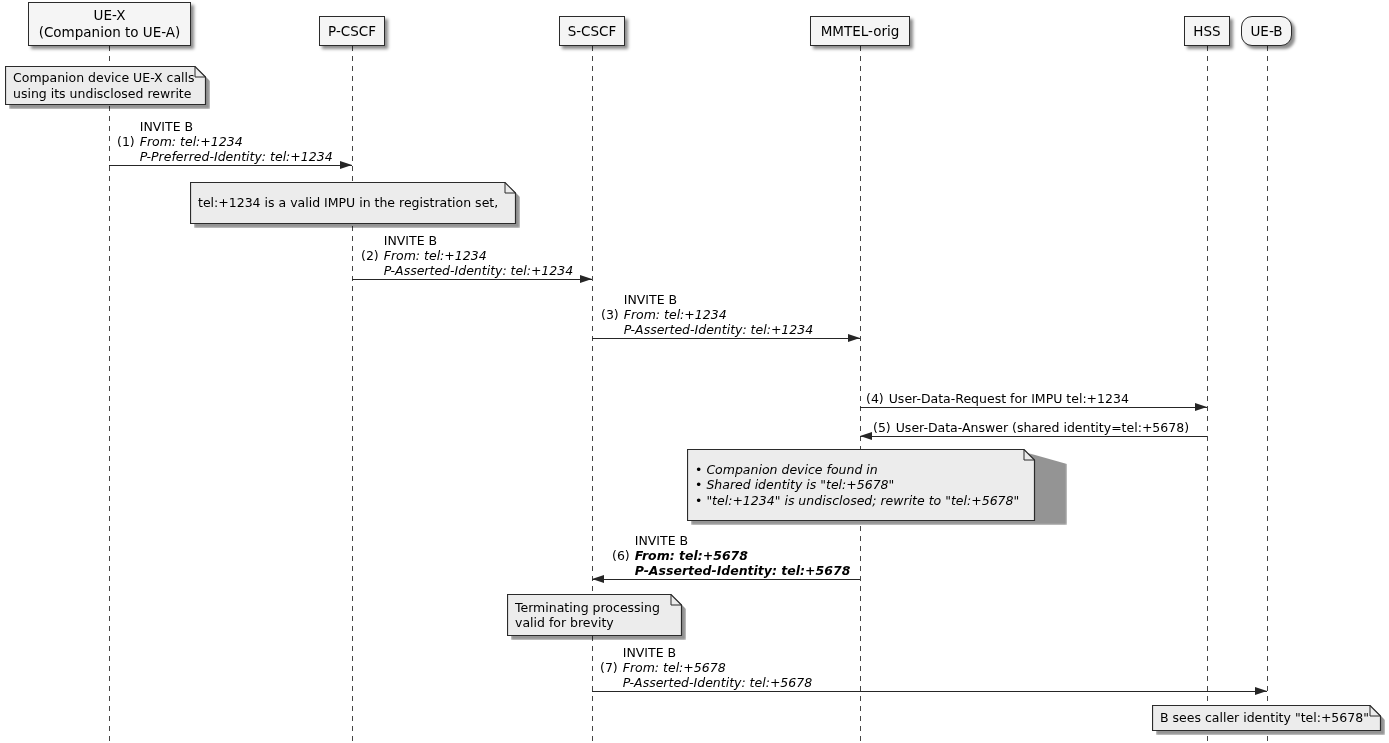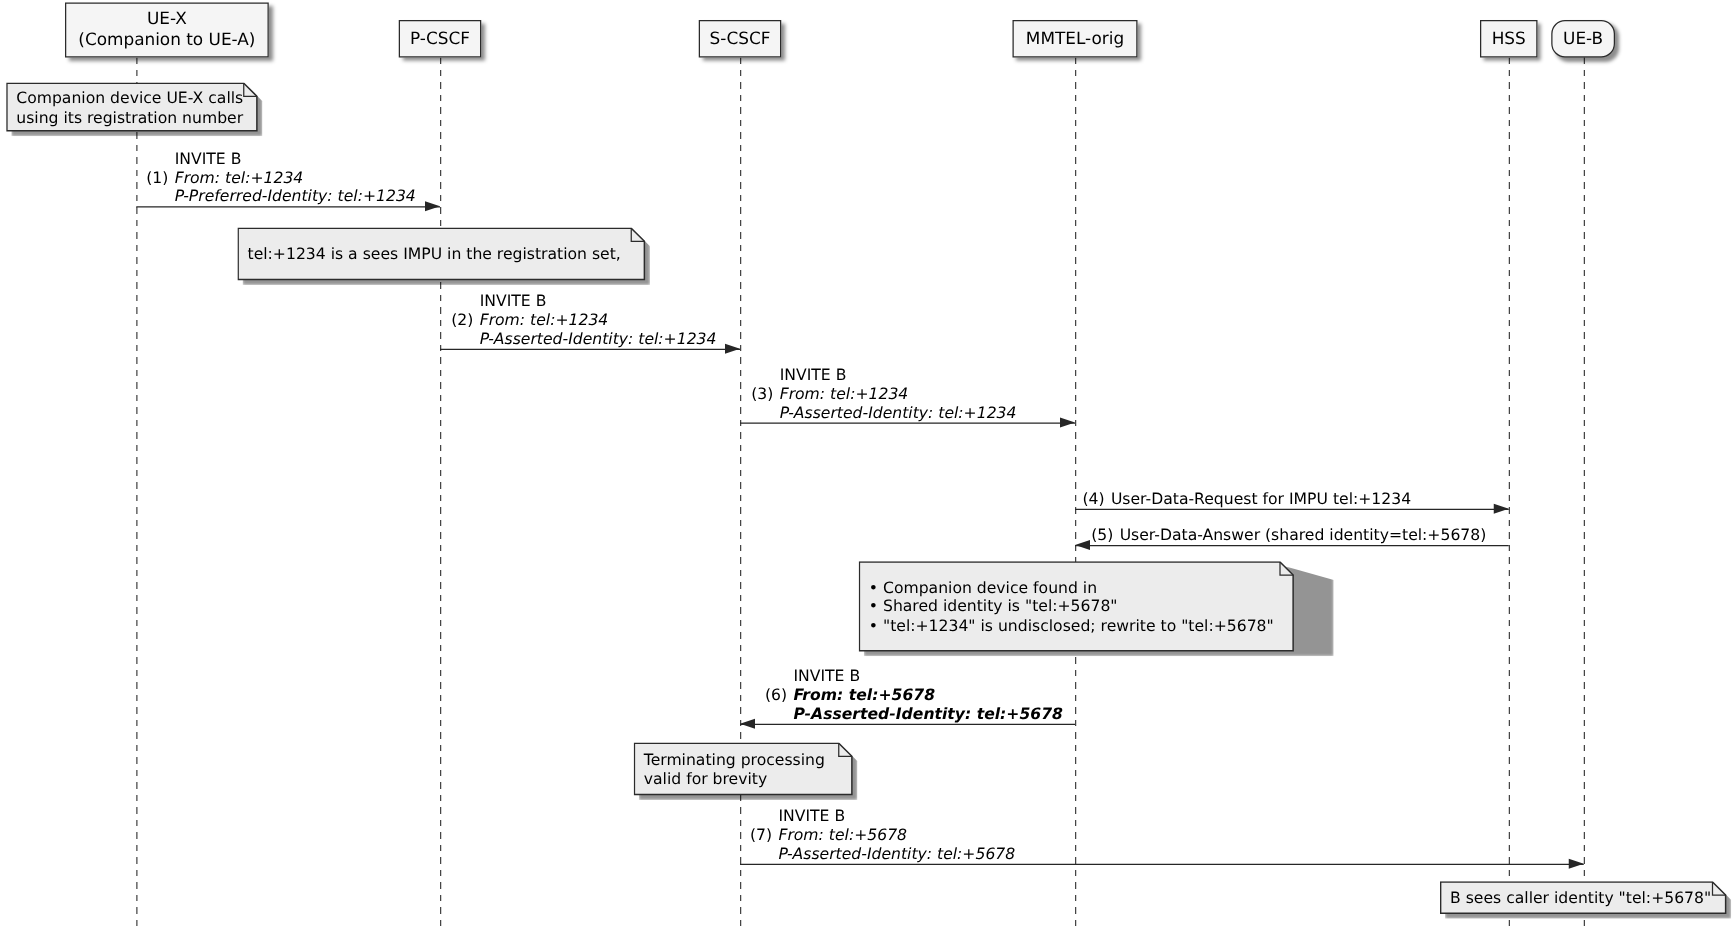--- a/index.html
+++ b/index.html
@@ -148,34 +148,34 @@
     </div>
   <div id="layer-notes" class="layer">
       <div class="note" style="left: 5px; top: 66px; width: 201px; height: 39px;">
         <div class="note-shadow" style="clip-path: polygon(0px 0px, 190px 0px, 100% 11px, 100% 100%, 0px 100%);"></div>
         <svg width="203" height="41" class="note-svg">
           <path d="M0.5 0.5 L190 0.5 L200.5 11 L200.5 38.5 L0.5 38.5 Z" fill="#ececec" stroke="#2b2b2b" stroke-width="1.2"></path>
           <path d="M190 0.5 L190 11 L200.5 11" fill="none" stroke="#2b2b2b" stroke-width="1"></path>
         </svg>
         <div class="note-text">
           <div class="note-line"><div style="display: inline;">Companion device UE-X calls</div></div>
-          <div class="note-line"><div style="display: inline;">using its registration number</div></div>
+          <div class="note-line"><div style="display: inline;">using its undisclosed rewrite</div></div>
         </div>
       </div>
       <div class="note" style="left: 190px; top: 182px; width: 326px; height: 42px;">
         <div class="note-shadow" style="clip-path: polygon(0px 0px, 315px 0px, 100% 11px, 100% 100%, 0px 100%);"></div>
         <svg width="328" height="44" class="note-svg">
           <path d="M0.5 0.5 L315 0.5 L325.5 11 L325.5 41.5 L0.5 41.5 Z" fill="#ececec" stroke="#2b2b2b" stroke-width="1.2"></path>
           <path d="M315 0.5 L315 11 L325.5 11" fill="none" stroke="#2b2b2b" stroke-width="1"></path>
         </svg>
         <div class="note-text">
-          <div class="note-line"><div style="display: inline;">tel:+1234 is a sees IMPU in the registration set,</div></div>
-        </div>
-      </div>
-      <div class="note" style="left: 687px; top: 449px; width: 376px; height: 72px;">
+          <div class="note-line"><div style="display: inline;">tel:+1234 is a valid IMPU in the registration set,</div></div>
+        </div>
+      </div>
+      <div class="note" style="left: 687px; top: 449px; width: 376px; height: 72px; font-style: italic;">
         <div class="note-shadow" style="clip-path: polygon(0px 0px, 337px 0px, 100% 11px, 100% 100%, 0px 100%);"></div>
         <svg width="350" height="74" class="note-svg">
           <path d="M0.5 0.5 L337 0.5 L347.5 11 L347.5 71.5 L0.5 71.5 Z" fill="#ececec" stroke="#2b2b2b" stroke-width="1.2"></path>
           <path d="M337 0.5 L337 11 L347.5 11" fill="none" stroke="#2b2b2b" stroke-width="1"></path>
         </svg>
         <div class="note-text">
           <div class="note-line"><div class="bullet" style="display: inline;">•</div><div style="display: inline;">Companion device found in</div></div>
           <div class="note-line"><div class="bullet" style="display: inline;">•</div><div style="display: inline;">Shared identity is "tel:+5678"</div></div>
           <div class="note-line"><div class="bullet" style="display: inline;">•</div><div style="display: inline;">"tel:+1234" is undisclosed; rewrite to "tel:+5678"</div></div>
         </div>
@@ -196,21 +196,21 @@
         <svg width="231" height="28" class="note-svg">
           <path d="M0.5 0.5 L218 0.5 L228.5 11 L228.5 25.5 L0.5 25.5 Z" fill="#ececec" stroke="#2b2b2b" stroke-width="1.2"></path>
           <path d="M218 0.5 L218 11 L228.5 11" fill="none" stroke="#2b2b2b" stroke-width="1"></path>
         </svg>
         <div class="note-text">
           <div class="note-line"><div style="display: inline;">B sees caller identity "tel:+5678"</div></div>
         </div>
       </div>
     </div>
   <div id="layer-participants" class="layer">
-      <div class="pbox" style="left: 28px; top: 2px; width: 163px; height: 44px; margin-left: 24px;">
+      <div class="pbox" style="left: 28px; top: 2px; width: 163px; height: 44px;">
         <div>UE-X</div>
         <div>(Companion to UE-A)</div>
       </div>
       <div class="pbox" style="left: 319px; top: 16px; width: 66px; height: 30px;">
         <div>P-CSCF</div>
       </div>
       <div class="pbox" style="left: 559px; top: 16px; width: 66px; height: 30px;">
         <div>S-CSCF</div>
       </div>
       <div class="pbox" style="left: 810px; top: 16px; width: 100px; height: 30px;">

